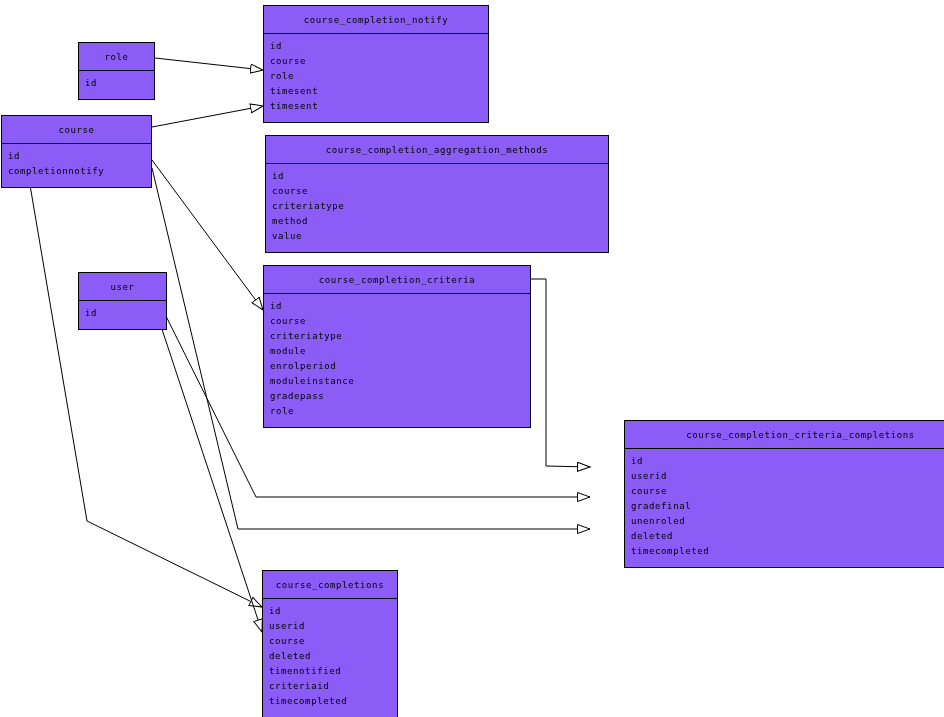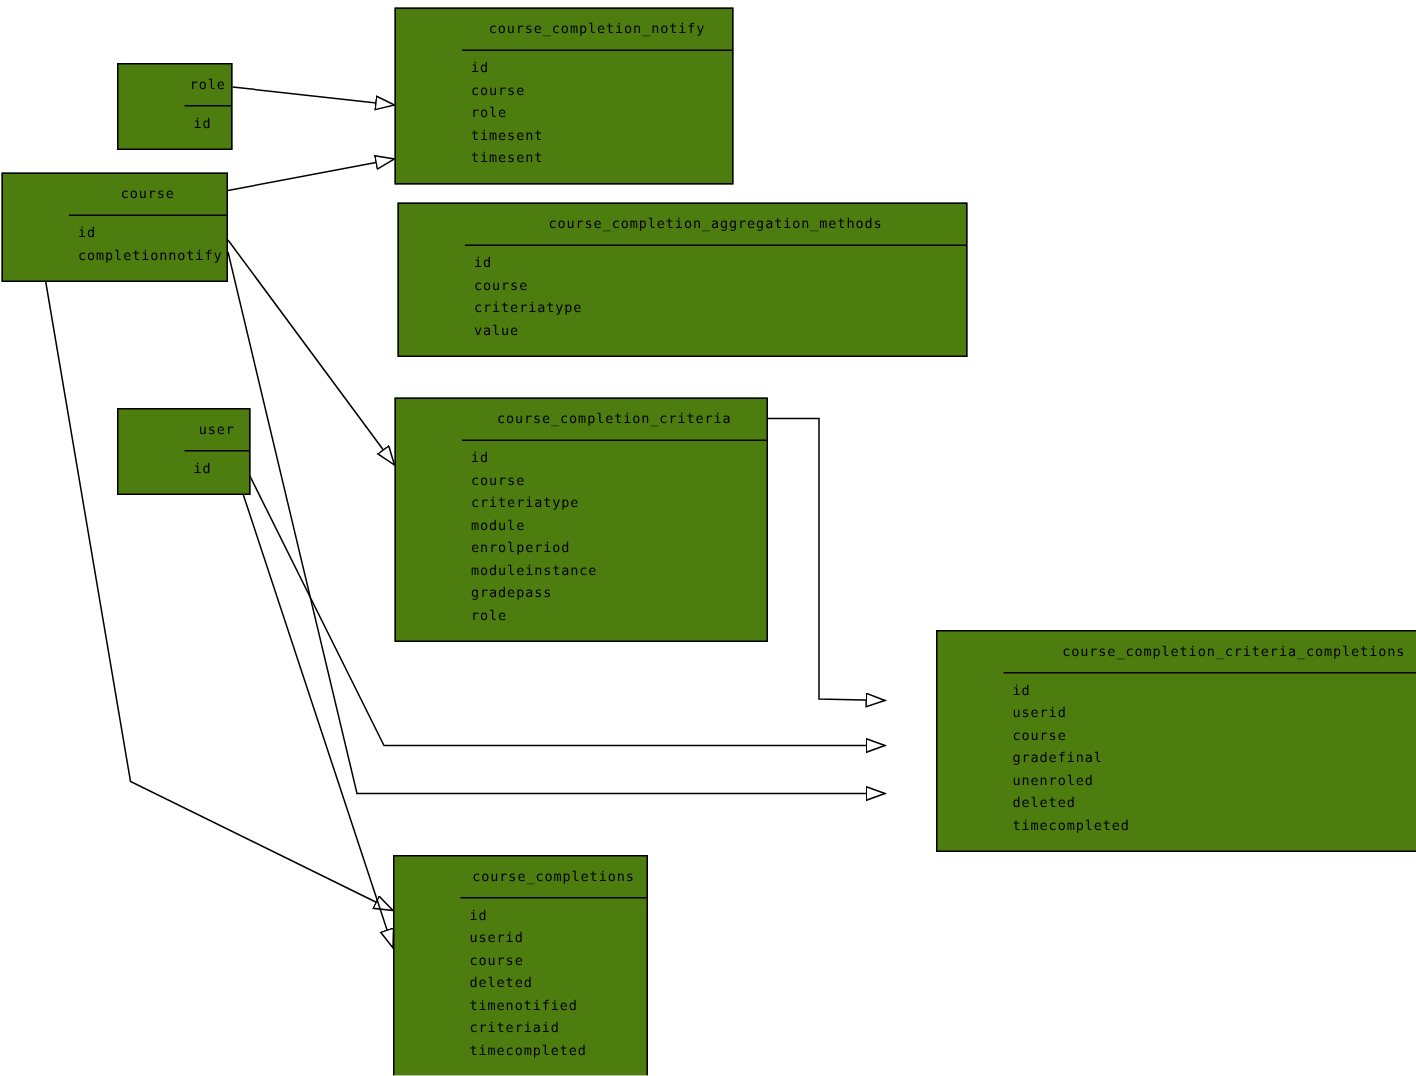--- a/index.html
+++ b/index.html
@@ -26,24 +26,23 @@
     width: 944px;
     height: 717px;
   }
   .wire {
     fill: none;
     stroke: #000000;
     stroke-width: 1;
   }
   .db-table {
     position: absolute;
-    background: #4d7c0f;
+    background: #8b5cf6;
     border: 1px solid #000000;
     box-sizing: border-box;
-    padding-left: 44px;
   }
   .tbl-header {
     height: 27px;
     border-bottom: 1px solid #000000;
     display: flex;
     align-items: center;
     justify-content: center;
     white-space: nowrap;
     overflow: hidden;
   }
@@ -100,30 +99,31 @@
     <div class="db-table" style="left: 263px; top: 5px; width: 226px;">
       <div class="tbl-header">course_completion_notify</div>
       <div class="tbl-fields">
         <div class="tbl-field">id</div>
         <div class="tbl-field">course</div>
         <div class="tbl-field">role</div>
         <div class="tbl-field">timesent</div>
         <div class="tbl-field">timesent</div>
       </div>
     </div>
-    <div class="db-table" style="left: 265px; top: 135px; width: 380px;">
+    <div class="db-table" style="left: 265px; top: 135px; width: 344px;">
       <div class="tbl-header">course_completion_aggregation_methods</div>
       <div class="tbl-fields">
         <div class="tbl-field">id</div>
         <div class="tbl-field">course</div>
         <div class="tbl-field">criteriatype</div>
+        <div class="tbl-field">method</div>
         <div class="tbl-field">value</div>
       </div>
     </div>
-    <div class="db-table" style="left: 263px; top: 265px; width: 249px;">
+    <div class="db-table" style="left: 263px; top: 265px; width: 268px;">
       <div class="tbl-header">course_completion_criteria</div>
       <div class="tbl-fields">
         <div class="tbl-field">id</div>
         <div class="tbl-field">course</div>
         <div class="tbl-field">criteriatype</div>
         <div class="tbl-field">module</div>
         <div class="tbl-field">enrolperiod</div>
         <div class="tbl-field">moduleinstance</div>
         <div class="tbl-field">gradepass</div>
         <div class="tbl-field">role</div>
@@ -134,21 +134,21 @@
       <div class="tbl-fields">
         <div class="tbl-field">id</div>
         <div class="tbl-field">userid</div>
         <div class="tbl-field">course</div>
         <div class="tbl-field">gradefinal</div>
         <div class="tbl-field">unenroled</div>
         <div class="tbl-field">deleted</div>
         <div class="tbl-field">timecompleted</div>
       </div>
     </div>
-    <div class="db-table" style="left: 262px; top: 570px; width: 170px;">
+    <div class="db-table" style="left: 262px; top: 570px; width: 136px;">
       <div class="tbl-header">course_completions</div>
       <div class="tbl-fields">
         <div class="tbl-field">id</div>
         <div class="tbl-field">userid</div>
         <div class="tbl-field">course</div>
         <div class="tbl-field">deleted</div>
         <div class="tbl-field">timenotified</div>
         <div class="tbl-field">criteriaid</div>
         <div class="tbl-field">timecompleted</div>
       </div>

